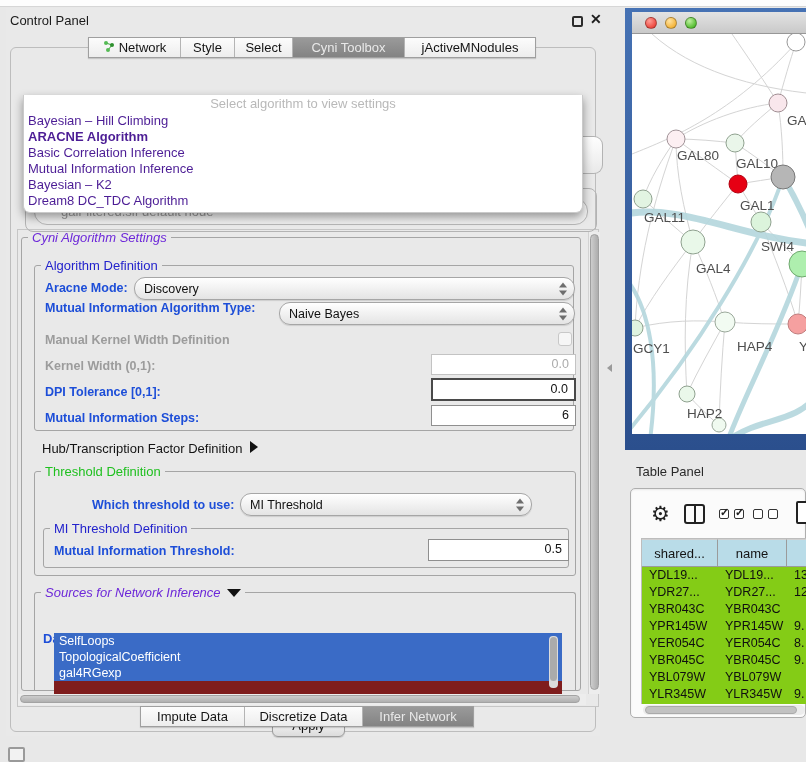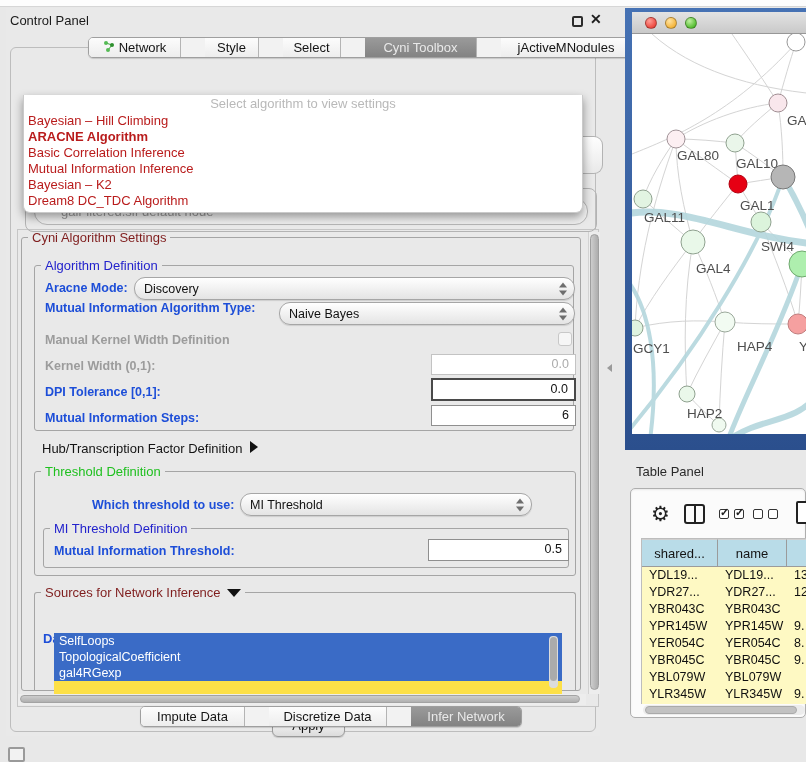--- a/index.html
+++ b/index.html
@@ -13,34 +13,34 @@
 
   
   #control-panel { left:6px; top:8px; width:594px; height:728px; background:#e9e9e9; }
   #cp-title { left:4px; top:5px; font-size:13px; color:#1b1b1b; }
   #cp-float { left:566px; top:8px; width:11px; height:11px; border:2px solid #2c2c2c; border-radius:2px; background:transparent; }
   #cp-close { left:584px; top:3px; font-size:14px; font-weight:bold; color:#1c1c1c; }
 
   #cp-inner { left:4px; top:39px; width:586px; height:685px; border:1px solid #bdbdbd; border-radius:6px; background:#e9e9e9; }
 
   
-  .seg-bar { display:flex; height:21px; border:1px solid #9f9f9f; border-radius:5px; overflow:hidden;
-             background:#f2f2f2; box-shadow:0 1px 1px rgba(0,0,0,.15);gap:24px; }
+  .seg-bar { display:flex; height:21px; border:1px solid #9f9f9f; border-radius:0; overflow:hidden;
+             background:#f2f2f2; box-shadow:0 1px 1px rgba(0,0,0,.15); }
   .seg { display:flex; align-items:center; justify-content:center; gap:4px; font-size:13px; color:#141414;
          background:linear-gradient(#fcfcfc,#ededed); border-right:1px solid #b4b4b4; }
   .seg:last-child { border-right:none; }
   .seg.sel { background:linear-gradient(#9a9a9a,#838383); color:#e9e9e9; }
   #top-tabs { left:82px; top:29px; }
   #bottom-tabs { left:134px; top:698px; }
 
   
   #algo-dropdown { left:12px; top:47px; width:560px; background:#ffffff; border:1px solid #cacaca; border-top:none;
                    border-radius:0 0 7px 7px; box-shadow:0 4px 10px rgba(0,0,0,.4); z-index:50; padding-bottom:3px; }
   #algo-dropdown .dd-header { height:18px; line-height:18px; text-align:center; color:#b9b9b9; font-size:13px; }
-  .dd-item { height:16px; line-height:16px; font-size:13px; color:#b91c1c; padding-left:4px; }
+  .dd-item { height:16px; line-height:16px; font-size:13px; color:#4c1d95; padding-left:4px; }
   .dd-item.bold { font-weight:bold; }
 
   
   #bg-combo-frag { left:572px; top:88px; width:20px; height:38px; background:linear-gradient(#fefefe,#e9e9e9);
                    border:1px solid #b3b3b3; border-left:none; border-radius:0 9px 9px 0; z-index:1; }
   #bg-combo-group { left:14px; top:140px; width:572px; height:44px; border:1px solid #b3b3b3; border-radius:8px; z-index:1; }
   #bg-combo { left:8px; top:9px; width:554px; height:27px; border:1px solid #b6b6b6; border-radius:13px;
               background:linear-gradient(#ffffff,#ededed); font-size:13px; color:#9a9a9a; line-height:25px; padding-left:26px; }
 
   
@@ -49,21 +49,21 @@
   #v-scroll .thumb { position:absolute; left:1px; top:2px; width:9px; height:456px; border-radius:5px;
                      background:linear-gradient(90deg,#cdcdcd,#adadad); border:1px solid #9f9f9f; }
   #h-scroll { left:7px; top:646px; width:568px; height:11px; background:#ededed; }
   #h-scroll .thumb { position:absolute; left:2px; top:1px; width:560px; height:8px; border-radius:4px;
                      background:linear-gradient(#cdcdcd,#b0b0b0); border:1px solid #a3a3a3; }
 
   
   .group { position:absolute; border:1px solid #a5a5a5; border-radius:3px; }
   .gtitle { position:absolute; top:-8px; left:6px; background:#e9e9e9; padding:0 4px; font-size:13px;
             display:flex; align-items:center; gap:6px; white-space:nowrap; }
-  .t-black { color:#7f1d1d; } .t-blue { color:#2222cc; } .t-green { color:#20c020; }
+  .t-black { color:#6d28d9;font-style:italic; } .t-blue { color:#2222cc; } .t-green { color:#20c020; }
 
   .lbl { position:absolute; font-size:12.5px; font-weight:bold; color:#1d4ed8; white-space:nowrap; }
   .lbl.dis { color:#9c9c9c; }
   .plainlbl { position:absolute; font-size:13px; color:#141414; white-space:nowrap; display:flex; align-items:flex-start; gap:8px; }
 
   .combo { position:absolute; border:1px solid #a6a6a6; border-radius:11px; background:linear-gradient(#ffffff,#e4e4e4);
            font-size:12.5px; color:#111; display:flex; align-items:center; padding-left:9px;
            box-shadow:0 1px 1px rgba(0,0,0,.12); }
   .stepper { position:absolute; right:6px; top:50%; width:9px; height:13px; transform:translateY(-50%); }
   .stepper::before { content:""; position:absolute; top:0; left:0; border-left:4.5px solid transparent;
@@ -74,21 +74,21 @@
   .field { position:absolute; background:#ffffff; border:1px solid #8f8f8f; font-size:12.5px; color:#111;
            text-align:right; padding:2px 6px 0 4px; }
   .field.dis { border-color:#c3c3c3; color:#ababab; }
   .field.focus { border:2px solid #4a4a4a; }
 
   .checkbox { position:absolute; width:14px; height:14px; border:1px solid #c8c8c8; border-radius:3px; background:#f6f6f6; }
 
   .tri-right { width:0; height:0; border-top:6px solid transparent; border-bottom:6px solid transparent; border-left:8px solid #111; display:inline-block; }
   .tri-down { width:0; height:0; border-left:7px solid transparent; border-right:7px solid transparent; border-top:8px solid #111; display:inline-block; }
 
-  #attr-list { position:absolute; left:32px; top:395px; width:508px; height:62px; background:#fde047; overflow:hidden; }
+  #attr-list { position:absolute; left:32px; top:395px; width:508px; height:62px; background:#7f1d1d; overflow:hidden; }
   .attr-item { background:#3a6bc6; color:#ffffff; font-size:12.5px; height:16px; line-height:16px; padding-left:5px; white-space:nowrap; }
   #attr-scroll { position:absolute; left:527px; top:398px; width:9px; height:52px; background:#dcdcdc; border-radius:4px; }
   #attr-scroll .thumb { position:absolute; left:1px; top:1px; width:7px; height:44px; background:#ababab; border-radius:4px; }
 
   #apply-btn { left:261px; top:666px; width:73px; height:23px; border:1px solid #9a9a9a; border-radius:6px;
                background:linear-gradient(#ffffff,#dcdcdc); font-size:13px; color:#141414; text-align:center; line-height:21px;
                box-shadow:0 1px 1px rgba(0,0,0,.15); }
 
   
   #splitter-chevron { left:607px; top:364px; width:0; height:0; border-top:4px solid transparent; border-bottom:4px solid transparent; border-right:5px solid #9a9a9a; }
@@ -108,21 +108,21 @@
   #table-window { left:630px; top:488px; width:176px; height:230px; background:#fbfbfb; border:1px solid #aeaeae;
                   border-radius:5px; box-shadow:inset 0 1px 2px rgba(0,0,0,.08); }
   #tbl-toolbar { position:absolute; left:0; top:8px; width:176px; height:38px; }
   #gear-icon { position:absolute; left:20px; top:6px; font-size:21px; color:#222; line-height:21px; }
   #split-icon { position:absolute; left:53px; top:7px; width:21px; height:20px; border:2px solid #222; border-radius:3px; }
   #split-icon::after { content:""; position:absolute; left:8px; top:0; width:2px; height:16px; background:#222; }
   .cb-ico { position:absolute; width:10px; height:10px; border:1.6px solid #333; border-radius:2px; background:#fff; }
   .cb-ico.checked::after { content:"✓"; position:absolute; left:0px; top:-4px; font-size:11px; font-weight:bold; color:#222; }
   #doc-icon { position:absolute; left:165px; top:4px; width:14px; height:23px; border:2px solid #222; border-radius:2px; background:#fff; }
 
-  #tbl { position:absolute; left:10px; top:49px; width:166px; height:166px; overflow:hidden; background:#fef9c3;
+  #tbl { position:absolute; left:10px; top:49px; width:166px; height:166px; overflow:hidden; background:#84cc16;
          border:1px solid #bdbdbd; border-bottom:none; }
   #tbl-head { display:flex; height:28px; }
   .th { background:#b9dce8; border-right:1px solid #9b9b9b; border-bottom:1px solid #9b9b9b; border-top:1px solid #cfcfcf;
         font-size:13px; color:#141414; display:flex; align-items:center; justify-content:center; flex:none; }
   #tbl-body .tr { display:flex; height:17px; }
   .td { font-size:12.5px; color:#101010; padding-left:7px; line-height:17px; flex:none; white-space:nowrap; overflow:hidden; }
   #tbl-hscroll { position:absolute; left:12px; top:216px; width:162px; height:10px; background:#ececec; border-radius:5px; }
   #tbl-hscroll .thumb { position:absolute; left:2px; top:1px; width:152px; height:8px; background:#c2c2c2; border-radius:4px; border:1px solid #aaa; }
 
   

